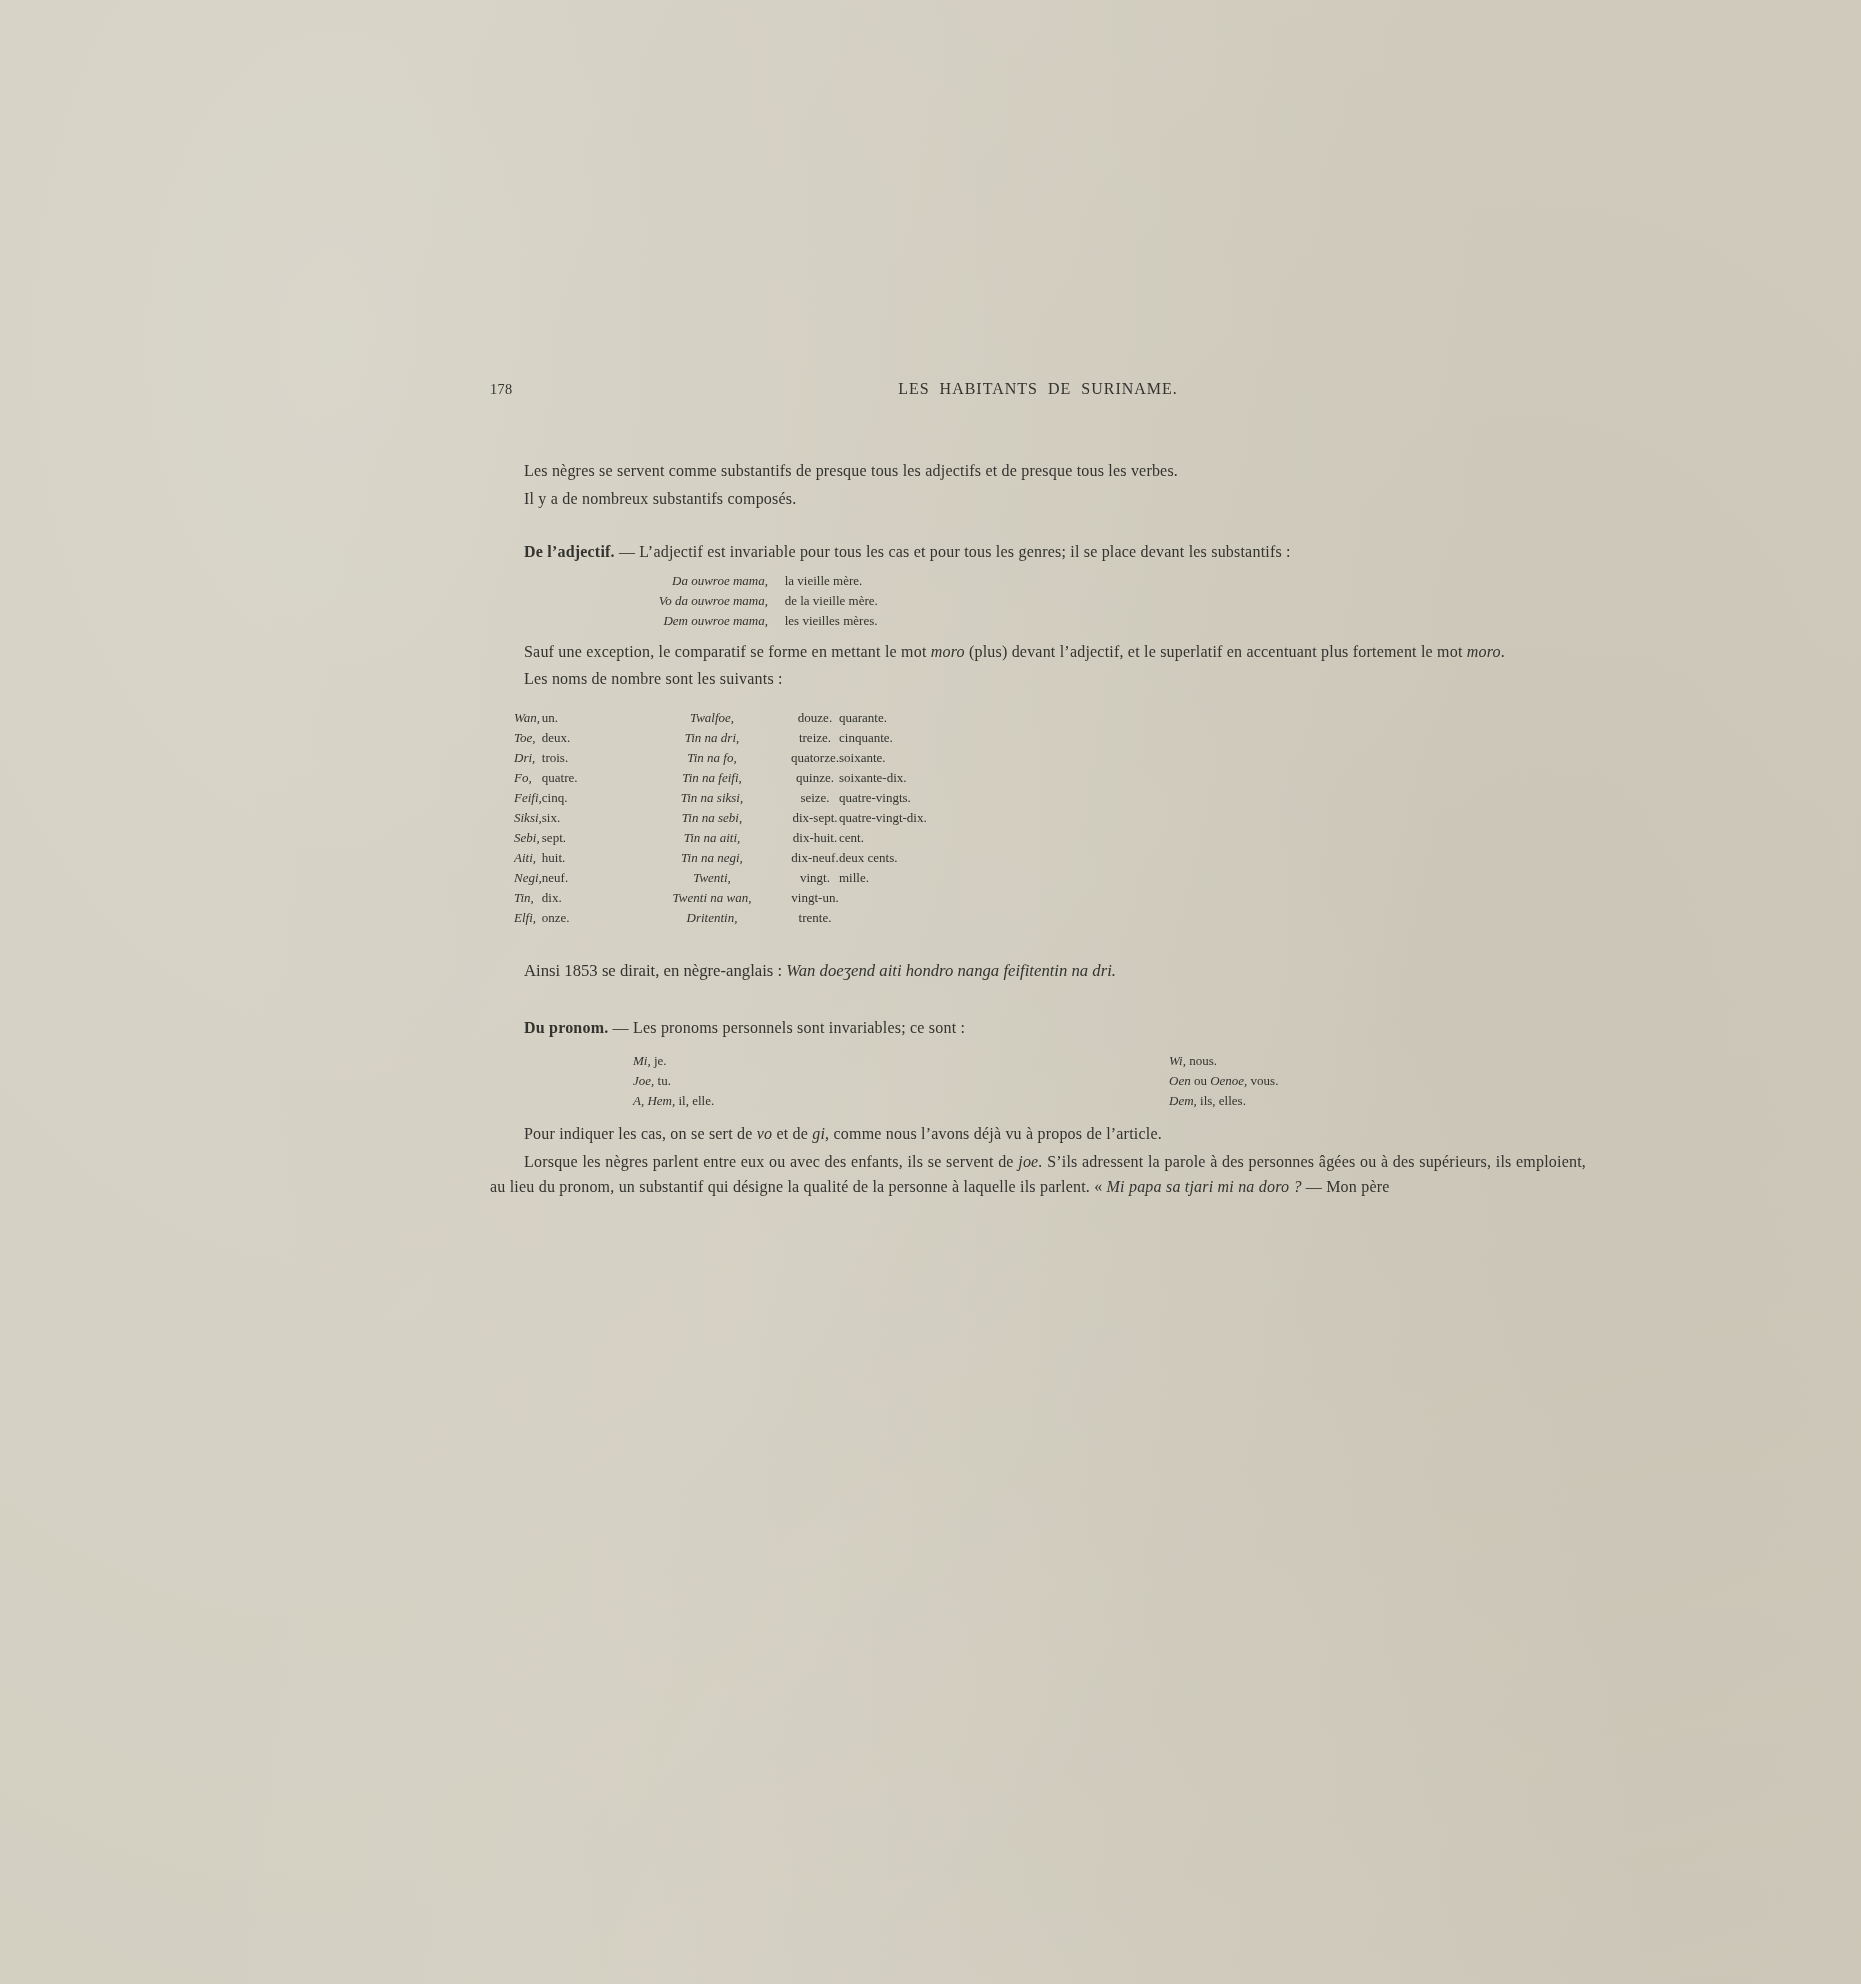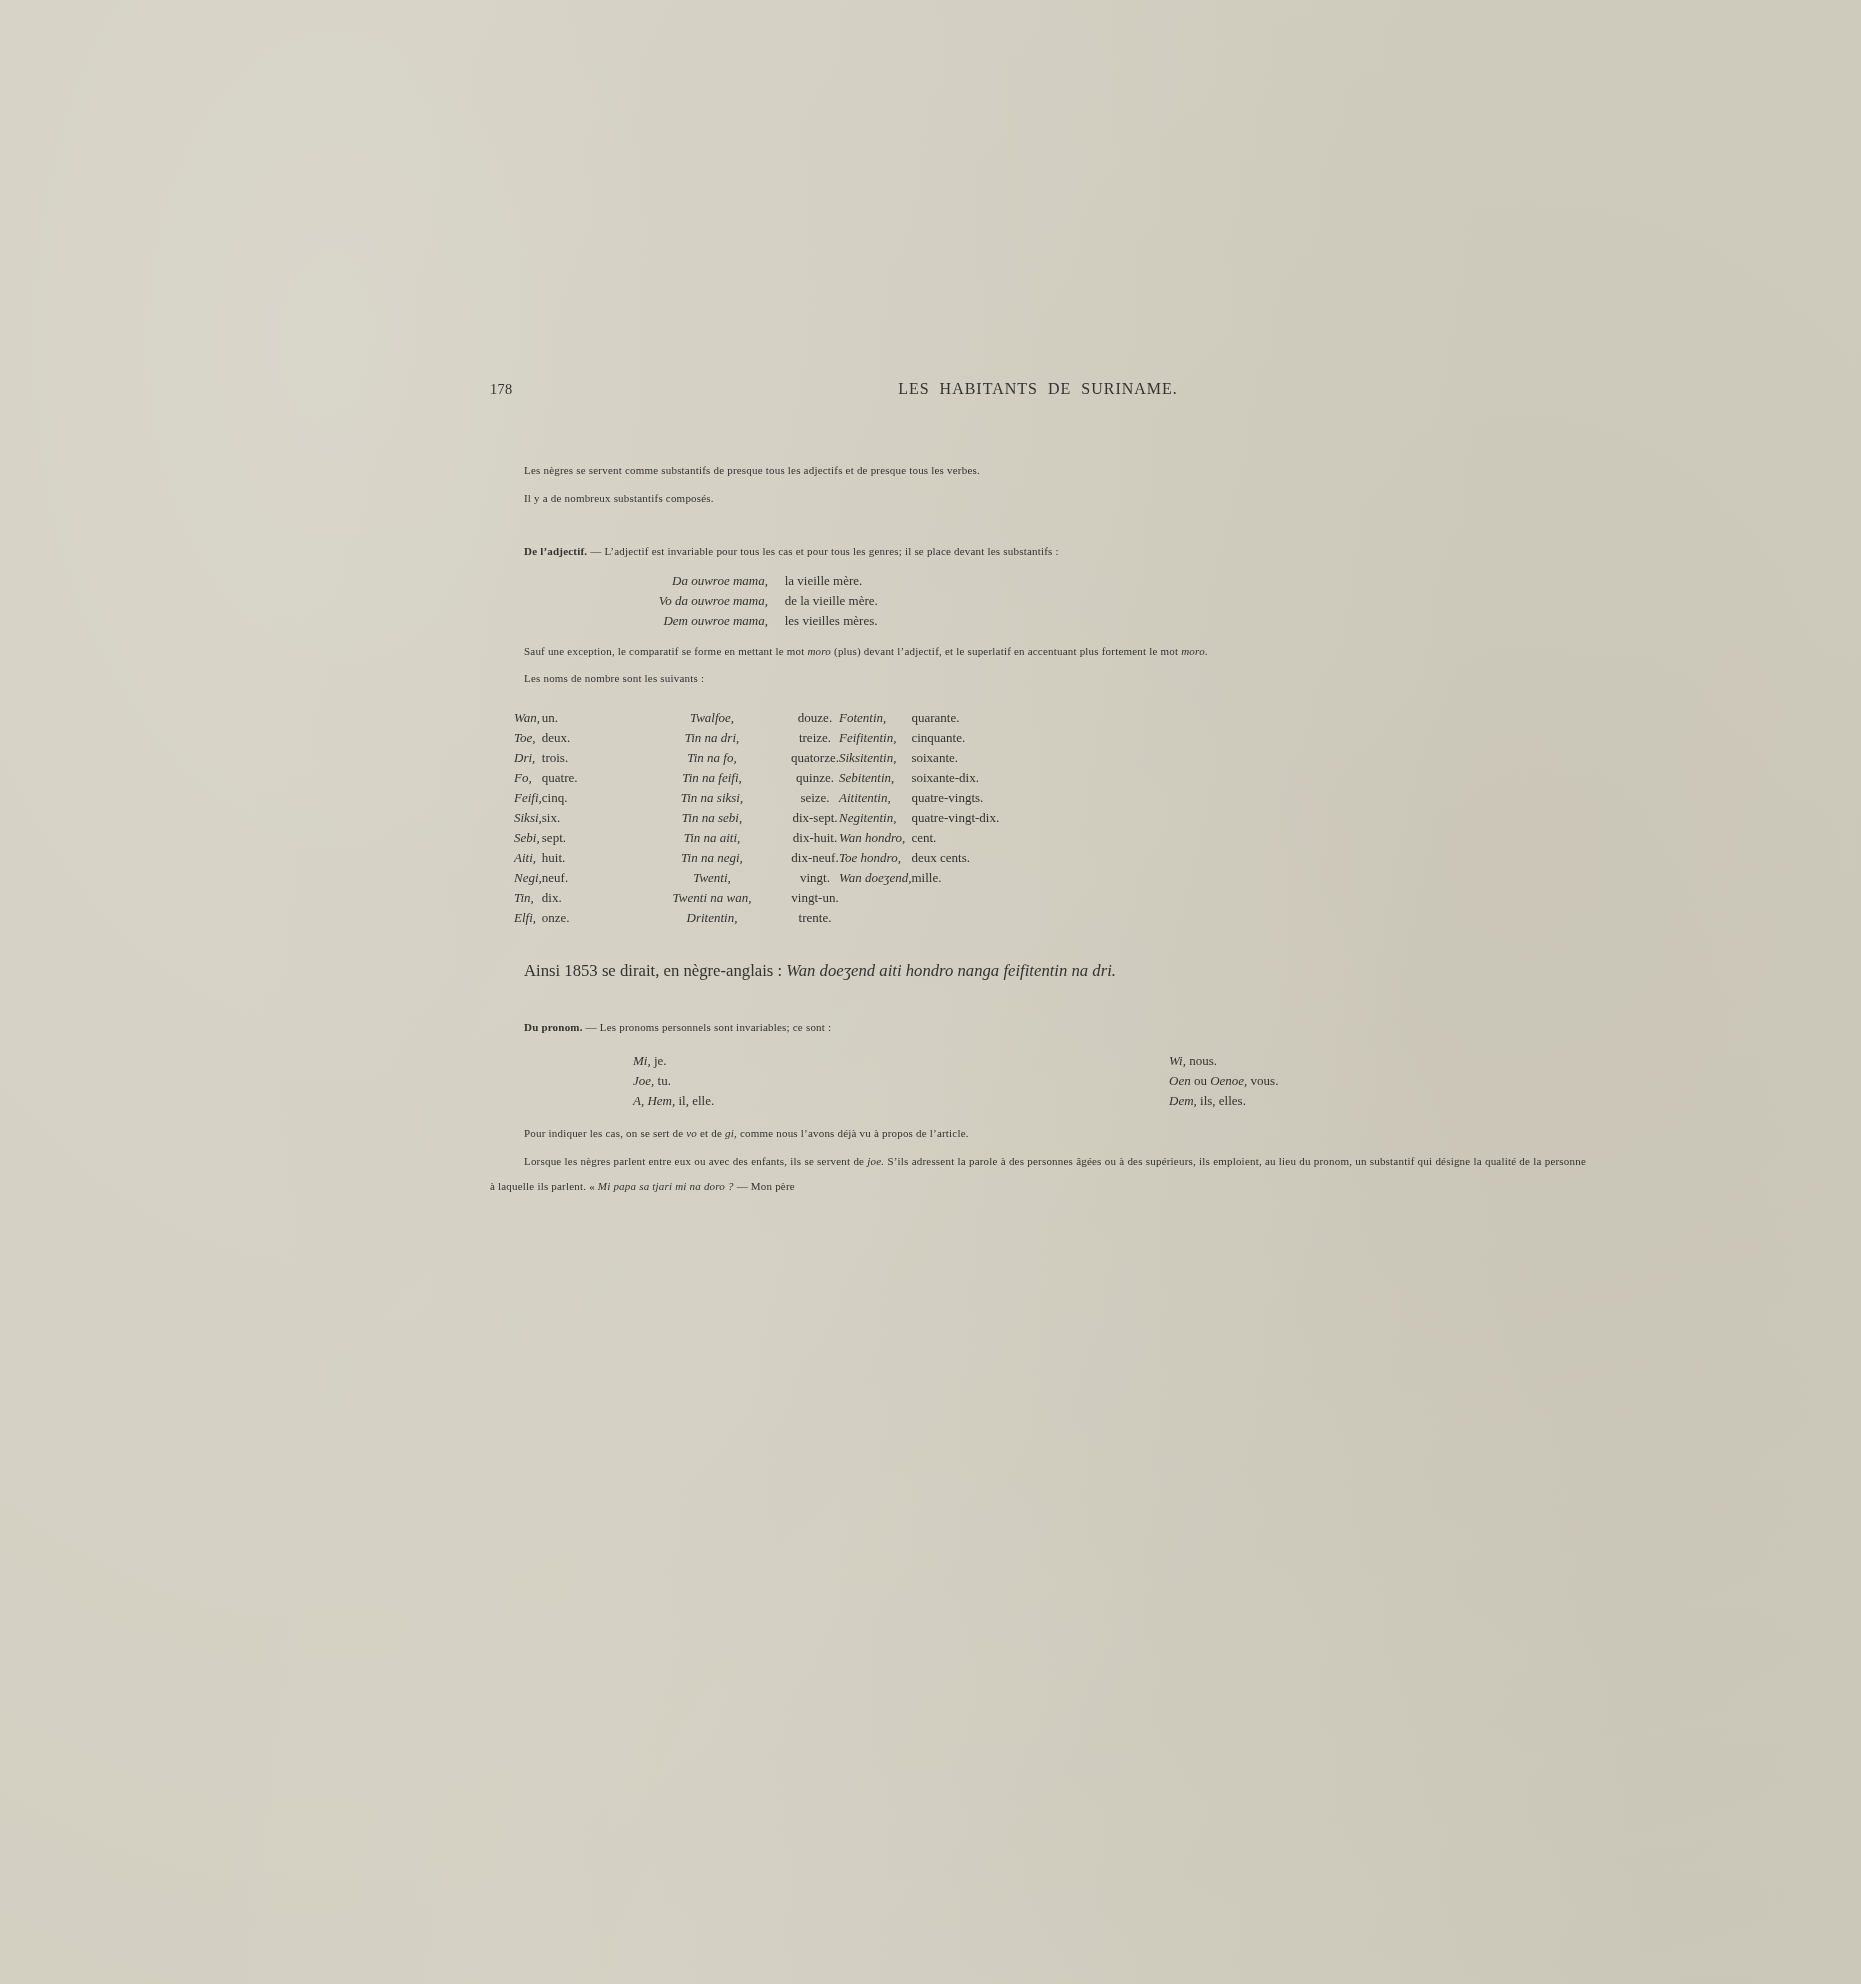--- a/index.html
+++ b/index.html
@@ -49,21 +49,21 @@
     letter-spacing: 0.4px;
   }
   .head-title {
     flex: 1;
     text-align: center;
     padding-right: 75px;
     white-space: pre;
   }
 
   p.body {
-    font-size: 11px;
+    font-size: 16px;
     line-height: 25.4px;
     text-align: justify;
     margin: 0 0 2.4px 0;
     text-indent: 34px;
     letter-spacing: 0.2px;
   }
   p.noindent { text-indent: 0; }
   .gap-sm { height: 18px; }
   .gap-md { height: 25.4px; }
   .gap-lg { height: 32px; }
@@ -231,31 +231,20 @@
           <div class="gloss">dix-sept.</div>
           <div class="gloss">dix-huit.</div>
           <div class="gloss">dix-neuf.</div>
           <div class="gloss">vingt.</div>
           <div class="gloss">vingt-un.</div>
           <div class="gloss">trente.</div>
         </div>
       </div>
 
       <div class="col c3">
-        <div style="width:167px">
-          <div class="word">Fotentin,</div>
-          <div class="word">Feifitentin,</div>
-          <div class="word">Siksitentin,</div>
-          <div class="word">Sebitentin,</div>
-          <div class="word">Aititentin,</div>
-          <div class="word">Negitentin,</div>
-          <div class="word">Wan hondro,</div>
-          <div class="word">Toe hondro,</div>
-          <div class="word">Wan doeʒend,</div>
-        </div>
         <div>
           <div class="gloss">quarante.</div>
           <div class="gloss">cinquante.</div>
           <div class="gloss">soixante.</div>
           <div class="gloss">soixante-dix.</div>
           <div class="gloss">quatre-vingts.</div>
           <div class="gloss">quatre-vingt-dix.</div>
           <div class="gloss">cent.</div>
           <div class="gloss">deux cents.</div>
           <div class="gloss">mille.</div>

